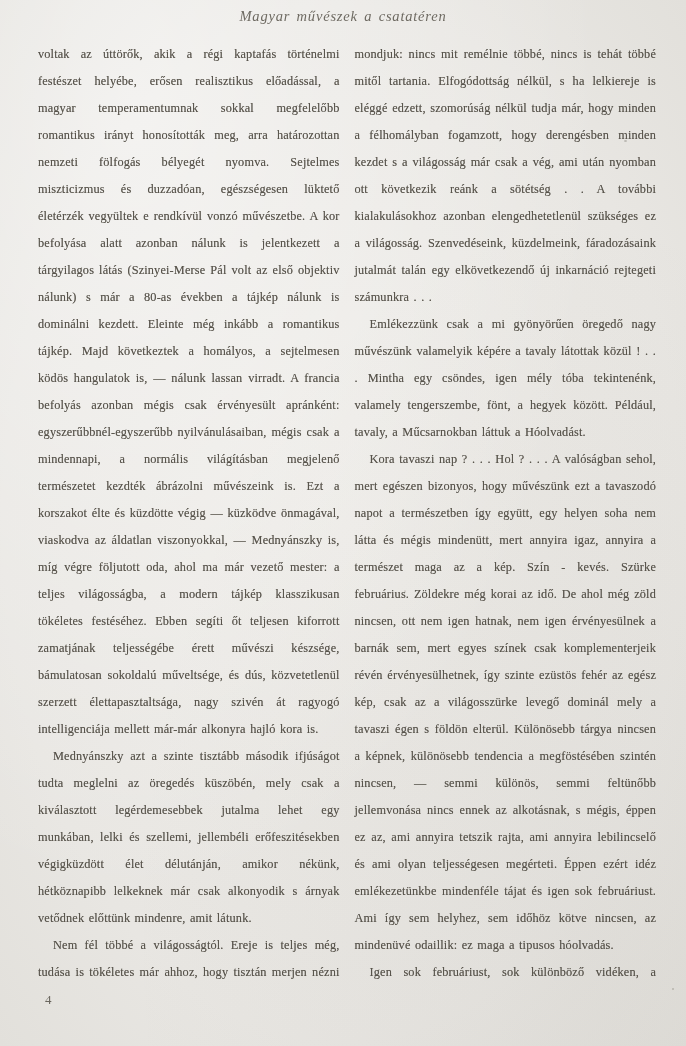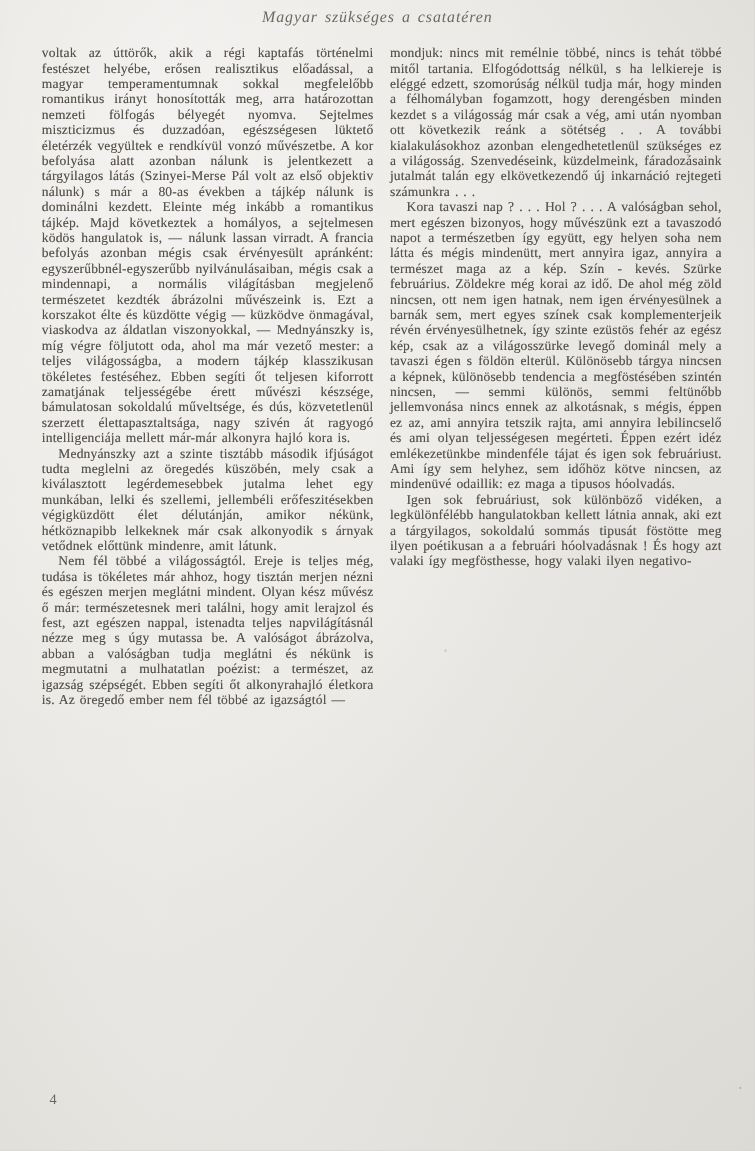--- a/index.html
+++ b/index.html
@@ -41,21 +41,21 @@
     gap: 15px;
     overflow: hidden;
   }
   .col {
     flex: 1 1 0;
     min-width: 0;
   }
   .col p {
     margin: 0;
     font-size: 12.3px;
-    line-height: 14px;
+    line-height: 27px;
     color: #57534b;
     text-align: justify;
     text-indent: 15px;
     letter-spacing: 0.15px;
     word-spacing: 1.2px;
     text-shadow: 0 0 0.5px rgba(87,83,75,0.55);
   }
   .col p.continuation {
     text-indent: 0;
   }
@@ -73,32 +73,33 @@
   }
   .speck-1 { width: 3px; height: 2px; left: 624px; top: 140px; }
   .speck-2 { width: 2px; height: 2px; left: 672px; top: 988px; }
   .speck-3 { width: 2px; height: 3px; left: 404px; top: 590px; background: rgba(110,105,95,0.22); }
 </style>
 </head>
 <body>
 
 <div class="page">
 
-  <div class="running-head">Magyar szükséges a csatatéren</div>
+  <div class="running-head">Magyar művészek a csatatéren</div>
 
   <div class="columns">
 
     <div class="col">
       <p class="continuation">voltak az úttörők, akik a régi kaptafás történelmi festészet helyébe, erősen realisztikus előadással, a magyar temperamentumnak sokkal megfelelőbb romantikus irányt honosították meg, arra határozottan nemzeti fölfogás bélyegét nyomva. Sejtelmes miszticizmus és duzzadóan, egészségesen lüktető életérzék vegyültek e rendkívül vonzó művészetbe. A kor befolyása alatt azonban nálunk is jelentkezett a tárgyilagos látás (Szinyei-Merse Pál volt az első objektiv nálunk) s már a 80-as években a tájkép nálunk is dominálni kezdett. Eleinte még inkább a romantikus tájkép. Majd következtek a homályos, a sejtelmesen ködös hangulatok is, — nálunk lassan virradt. A francia befolyás azonban mégis csak érvényesült apránként: egyszerűbbnél-egyszerűbb nyilvánulásaiban, mégis csak a mindennapi, a normális világításban megjelenő természetet kezdték ábrázolni művészeink is. Ezt a korszakot élte és küzdötte végig — küzködve önmagával, viaskodva az áldatlan viszonyokkal, — Mednyánszky is, míg végre följutott oda, ahol ma már vezető mester: a teljes világosságba, a modern tájkép klasszikusan tökéletes festéséhez. Ebben segíti őt teljesen kiforrott zamatjának teljességébe érett művészi készsége, bámulatosan sokoldalú műveltsége, és dús, közvetetlenül szerzett élettapasztaltsága, nagy szivén át ragyogó intelligenciája mellett már-már alkonyra hajló kora is.</p>
       <p>Mednyánszky azt a szinte tisztább második ifjúságot tudta meglelni az öregedés küszöbén, mely csak a kiválasztott legérdemesebbek jutalma lehet egy munkában, lelki és szellemi, jellembéli erőfeszitésekben végigküzdött élet délutánján, amikor nékünk, hétköznapibb lelkeknek már csak alkonyodik s árnyak vetődnek előttünk mindenre, amit látunk.</p>
       <p>Nem fél többé a világosságtól. Ereje is teljes még, tudása is tökéletes már ahhoz, hogy tisztán merjen nézni és egészen merjen meglátni mindent. Olyan kész művész ő már: természetesnek meri találni, hogy amit lerajzol és fest, azt egészen nappal, istenadta teljes napvilágításnál nézze meg s úgy mutassa be. A valóságot ábrázolva, abban a valóságban tudja meglátni és nékünk is megmutatni a mulhatatlan poézist: a természet, az igazság szépségét. Ebben segíti őt alkonyrahajló életkora is. Az öregedő ember nem fél többé az igazságtól —</p>
     </div>
 
     <div class="col">
       <p class="continuation">mondjuk: nincs mit remélnie többé, nincs is tehát többé mitől tartania. Elfogódottság nélkül, s ha lelkiereje is eléggé edzett, szomorúság nélkül tudja már, hogy minden a félhomályban fogamzott, hogy derengésben minden kezdet s a világosság már csak a vég, ami után nyomban ott következik reánk a sötétség . .  A további kialakulásokhoz azonban elengedhetetlenül szükséges ez a világosság. Szenvedéseink, küzdelmeink, fáradozásaink jutalmát talán egy elkövetkezendő új inkarnáció rejtegeti számunkra . . .</p>
+      <p>Emlékezzünk csak a mi gyönyörűen öregedő nagy művészünk valamelyik képére a tavaly látottak közül ! . . . Mintha egy csöndes, igen mély tóba tekintenénk, valamely tengerszembe, fönt, a hegyek között. Például, tavaly, a Műcsarnokban láttuk a Hóolvadást.</p>
       <p>Kora tavaszi nap ? . . . Hol ? . . . A valóságban sehol, mert egészen bizonyos, hogy művészünk ezt a tavaszodó napot a természetben így együtt, egy helyen soha nem látta és mégis mindenütt, mert annyira igaz, annyira a természet maga az a kép. Szín - kevés. Szürke februárius. Zöldekre még korai az idő. De ahol még zöld nincsen, ott nem igen hatnak, nem igen érvényesülnek a barnák sem, mert egyes színek csak komplementerjeik révén érvényesülhetnek, így szinte ezüstös fehér az egész kép, csak az a világosszürke levegő dominál mely a tavaszi égen s földön elterül. Különösebb tárgya nincsen a képnek, különösebb tendencia a megföstésében szintén nincsen, — semmi különös, semmi feltünőbb jellemvonása nincs ennek az alkotásnak, s mégis, éppen ez az, ami annyira tetszik rajta, ami annyira lebilincselő és ami olyan teljességesen megérteti. Éppen ezért idéz emlékezetünkbe mindenféle tájat és igen sok februáriust. Ami így sem helyhez, sem időhöz kötve nincsen, az mindenüvé odaillik: ez maga a tipusos hóolvadás.</p>
       <p>Igen sok februáriust, sok különböző vidéken, a legkülönfélébb hangulatokban kellett látnia annak, aki ezt a tárgyilagos, sokoldalú sommás tipusát föstötte meg ilyen poétikusan a a februári hóolvadásnak ! És hogy azt valaki így megfösthesse, hogy valaki ilyen negativo-</p>
     </div>
 
   </div>
 
   <div class="page-number">4</div>
 
   <div class="speck speck-1"></div>
   <div class="speck speck-2"></div>

